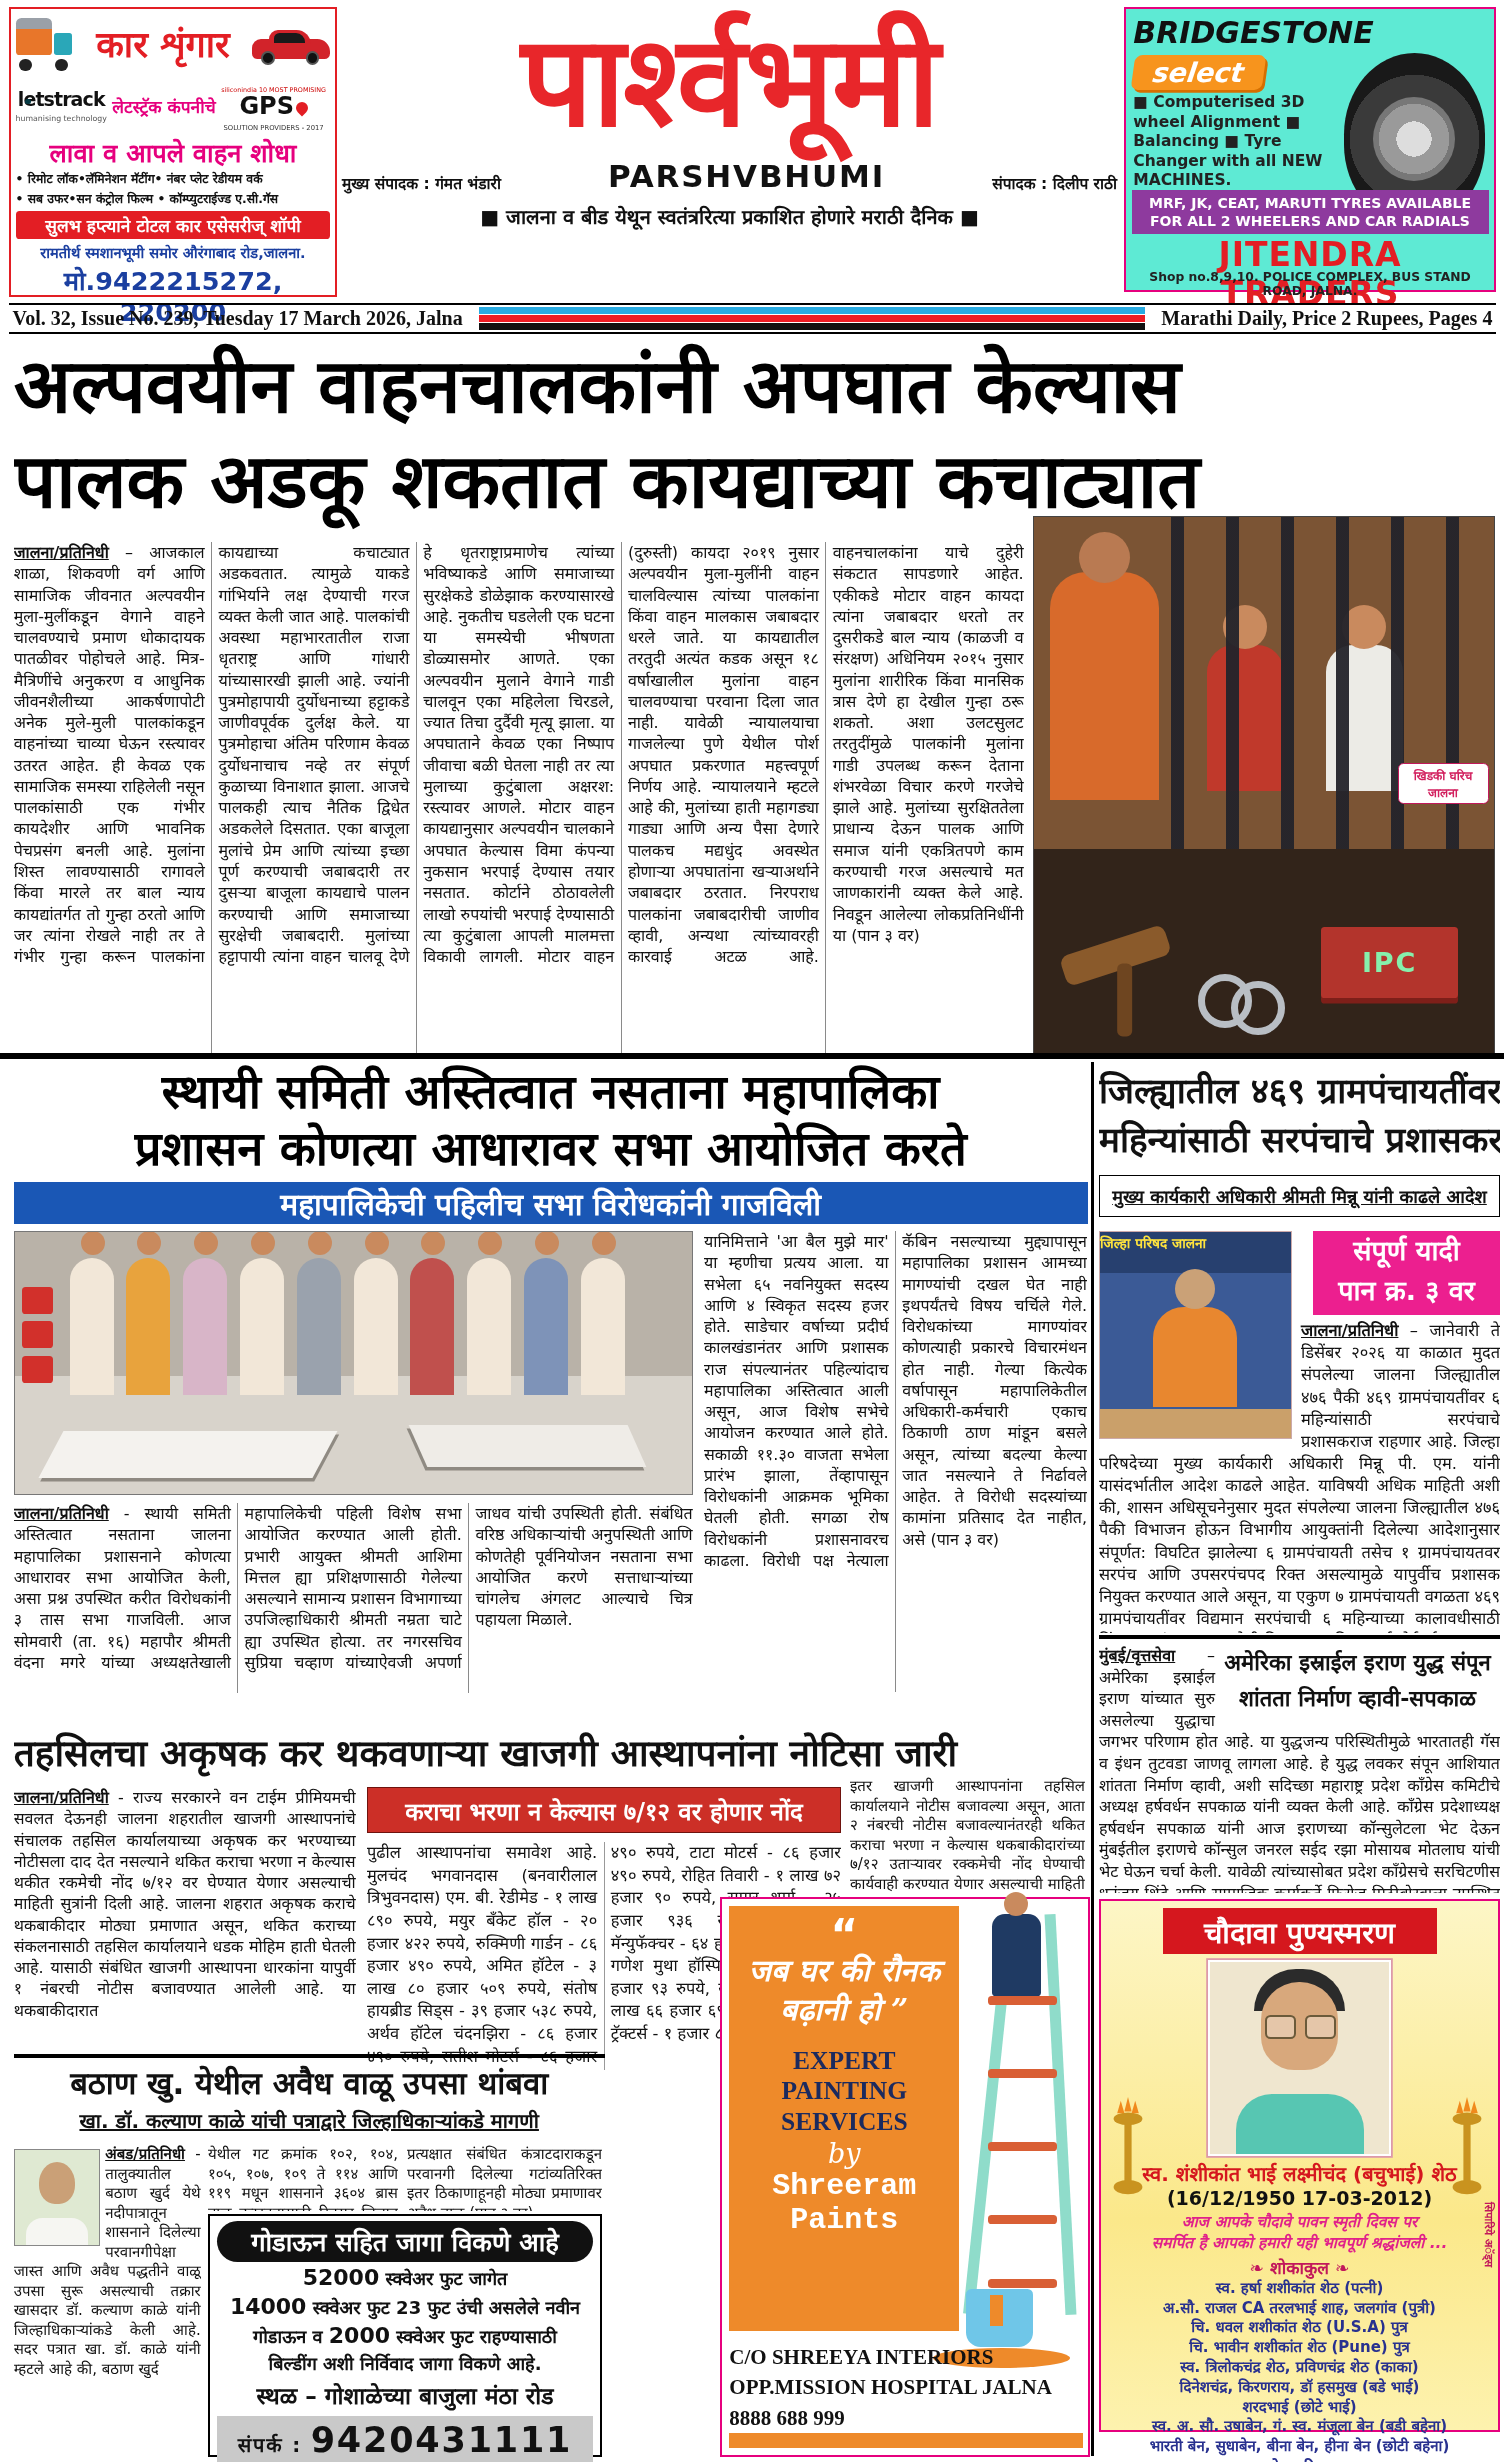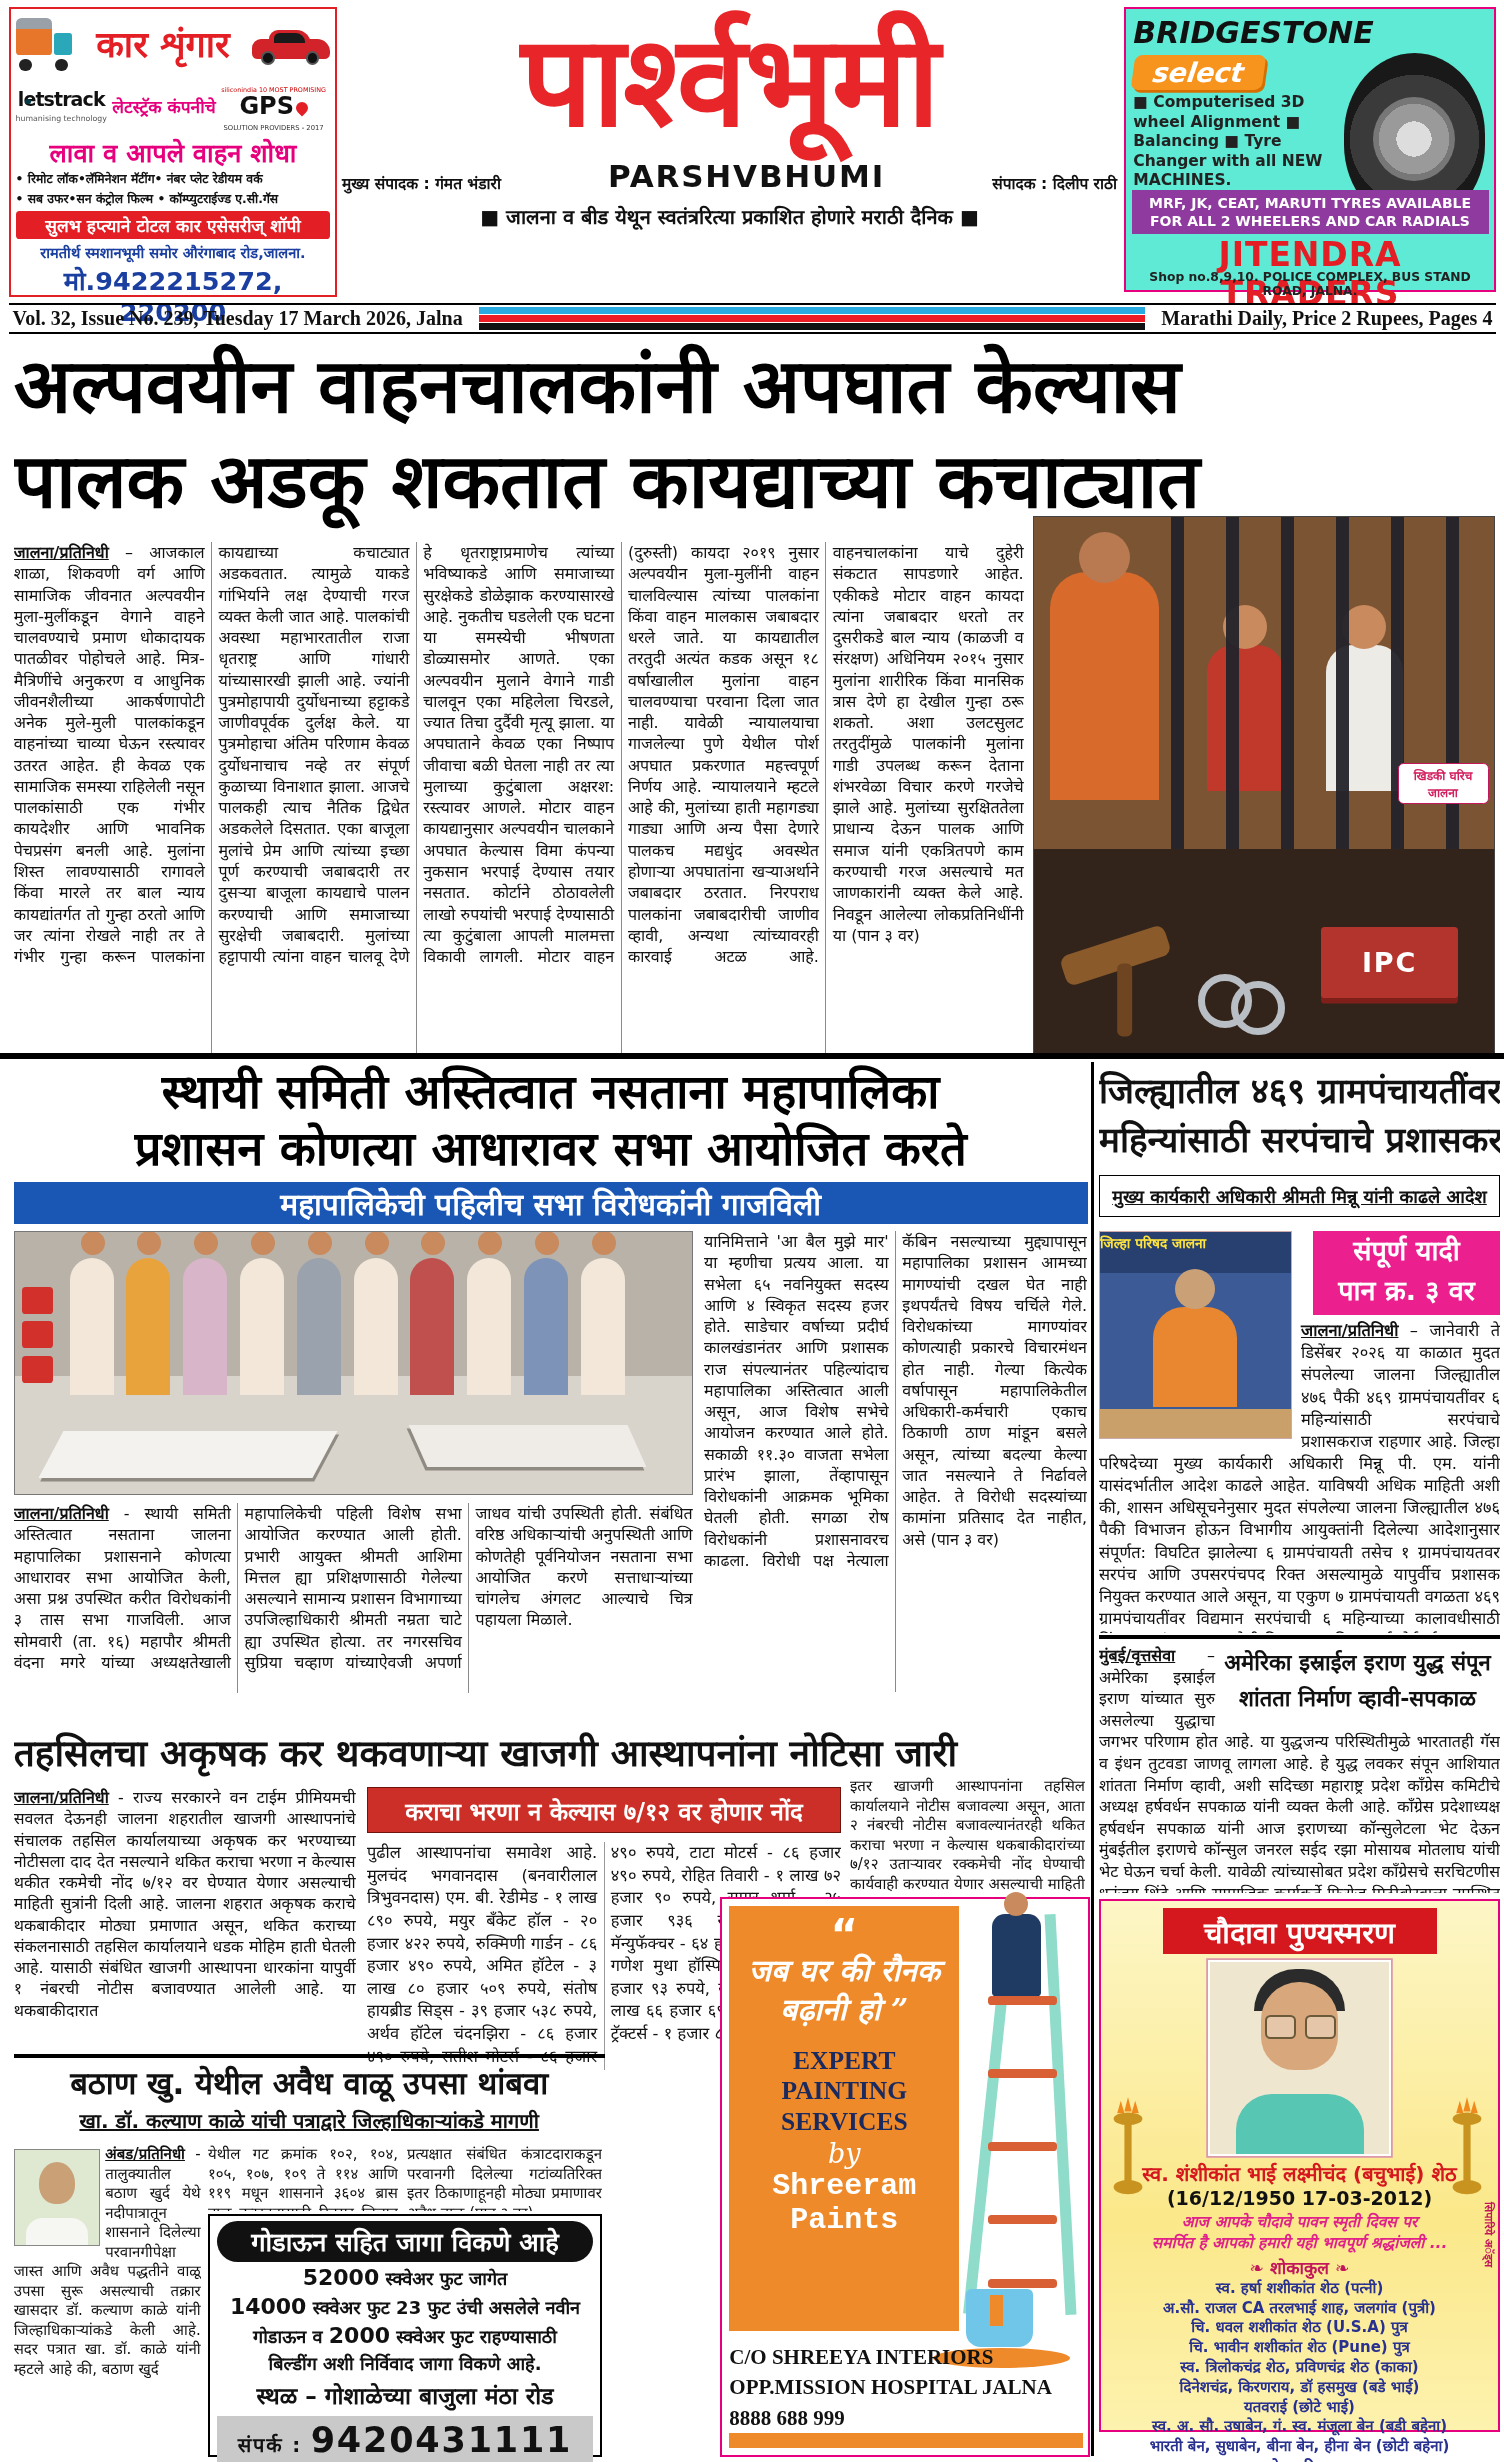--- a/index.html
+++ b/index.html
@@ -72,21 +72,21 @@
   .pl-woman{position:absolute;left:16.4px;top:55px;width:109px;height:228px;background:#d86a2b;border-radius:36px 36px 0 0;}
   .pl-woman:before{content:"";position:absolute;left:29px;top:-40px;width:51px;height:51px;background:#b97a52;border-radius:50%;}
   .pl-kid1,.pl-kid2{position:absolute;top:128px;width:77px;height:146px;background:#c0392b;border-radius:27px 27px 0 0;}
   .pl-kid1{left:173px;}
   .pl-kid2{left:292px;background:#ecebe6;}
   .pl-kid1:before,.pl-kid2:before{content:"";position:absolute;left:16.4px;top:-40px;width:44px;height:44px;background:#c98a5e;border-radius:50%;}
   .pl-bars{position:absolute;left:137px;top:0;right:0;height:62%;background:repeating-linear-gradient(90deg,rgba(35,35,42,.95) 0 12.8px,rgba(0,0,0,0) 12.8px 55px);}
   .pl-strip{position:absolute;left:0;bottom:0;width:100%;height:38%;background:#32241a;}
   .pl-gavel{position:absolute;left:27px;bottom:82px;width:109px;height:31px;background:#8a5a2b;border-radius:9px;transform:rotate(-18deg);}
   .pl-gavel:after{content:"";position:absolute;left:42px;top:24px;width:14.6px;height:73px;background:#6e4520;border-radius:5.5px;transform:rotate(18deg);}
-  .pl-book{position:absolute;right:36px;bottom:55px;width:137px;height:71px;background:#b3342c;border-radius:3.6px;box-shadow:0 5.5px 0 #7e1f19;color:#ffffff;font-weight:900;font-size:27px;display:flex;align-items:center;justify-content:center;letter-spacing:1.8px;}
+  .pl-book{position:absolute;right:36px;bottom:55px;width:137px;height:71px;background:#b3342c;border-radius:3.6px;box-shadow:0 5.5px 0 #7e1f19;color:#86efac;font-weight:900;font-size:27px;display:flex;align-items:center;justify-content:center;letter-spacing:1.8px;}
   .pl-cuff1,.pl-cuff2{position:absolute;bottom:25.5px;width:40px;height:40px;border:7.3px solid #b9bec4;border-radius:50%;}
   .pl-cuff1{left:164px;} .pl-cuff2{left:197px;bottom:18px;}
   .pl-stamp{position:absolute;right:5.5px;top:246px;background:#fff;border:1.8px solid #c2185b;border-radius:5.5px;color:#d21f5e;font-size:12px;font-weight:bold;padding:2.7px 5.5px;text-align:center;width:78px;}
   .divider-main{left:0;top:1053px;width:1505px;height:5.5px;background:#000;}
   .vrule-right{left:1091px;top:1062px;width:2.7px;height:1394px;background:#000;}
   
   .mun-hl{left:13.7px;top:1063px;width:1074px;height:115px;font-size:47px;font-weight:900;line-height:57px;text-align:center;color:#000;}
   .mun-bar{left:13.7px;top:1182px;width:1074px;height:42px;background:#1a57b5;color:#fff;font-size:30px;font-weight:bold;display:flex;align-items:center;justify-content:center;}
   .photo-mun{left:13.7px;top:1231px;width:679px;height:264px;background:linear-gradient(180deg,#b9b2a8 0 55%,#d8d3cb 55%);overflow:hidden;border:0.9px solid #777;box-sizing:border-box;}
   .pm-people{position:absolute;left:55px;top:25.5px;display:flex;gap:12.8px;}
@@ -428,20 +428,20 @@
     <span>समर्पित है आपको हमारी यही भावपूर्ण श्रद्धांजली ...</span>
   </div>
   <div class="mem-shok">❧ शोकाकुल ❧</div>
   <div class="mem-fam">
     <div>स्व. हर्षा शशीकांत शेठ (पत्नी)</div>
     <div>अ.सौ. राजल CA तरलभाई शाह, जलगांव (पुत्री)</div>
     <div>चि. धवल शशीकांत शेठ (U.S.A) पुत्र</div>
     <div>चि. भावीन शशीकांत शेठ (Pune) पुत्र</div>
     <div>स्व. त्रिलोकचंद्र शेठ, प्रविणचंद्र शेठ (काका)</div>
     <div>दिनेशचंद्र, किरणराय, डॉ हसमुख (बडे भाई)</div>
-    <div>यतवराई (छोटे भाई)</div>
+    <div>शरदभाई (छोटे भाई)</div>
     <div>स्व. अ. सौ. उषाबेन, गं. स्व. मंजूला बेन (बडी बहेना)</div>
     <div>भारती बेन, सुधाबेन, बीना बेन, हीना बेन (छोटी बहेना)</div>
     <div class="mem-last">व समस्त शेठ परिवार, जालना</div>
   </div>
   <span class="mem-credit">सिपारिये अॅड्स</span>
 </div>
 
 
 </body></html>

